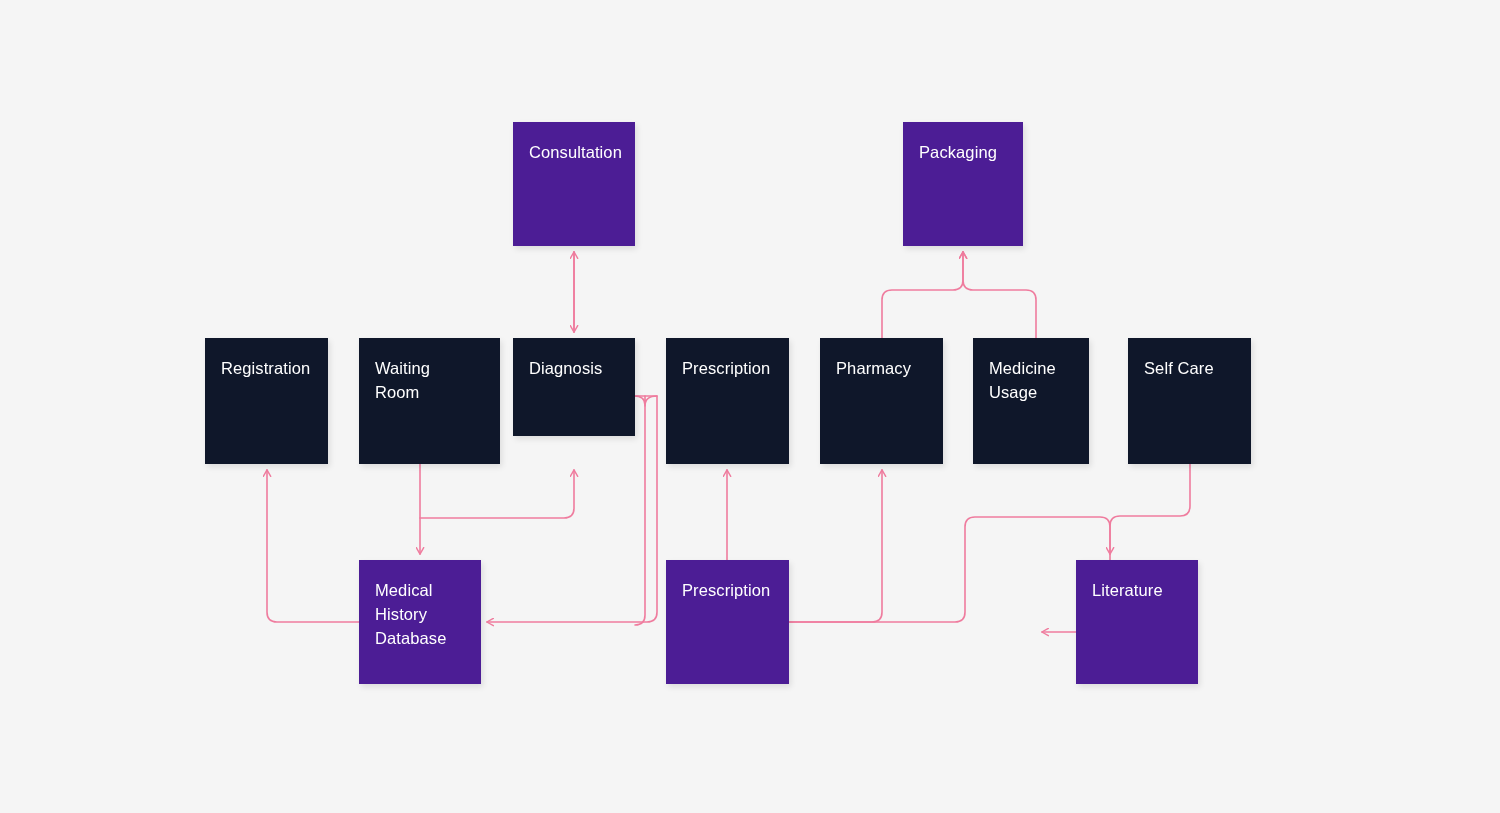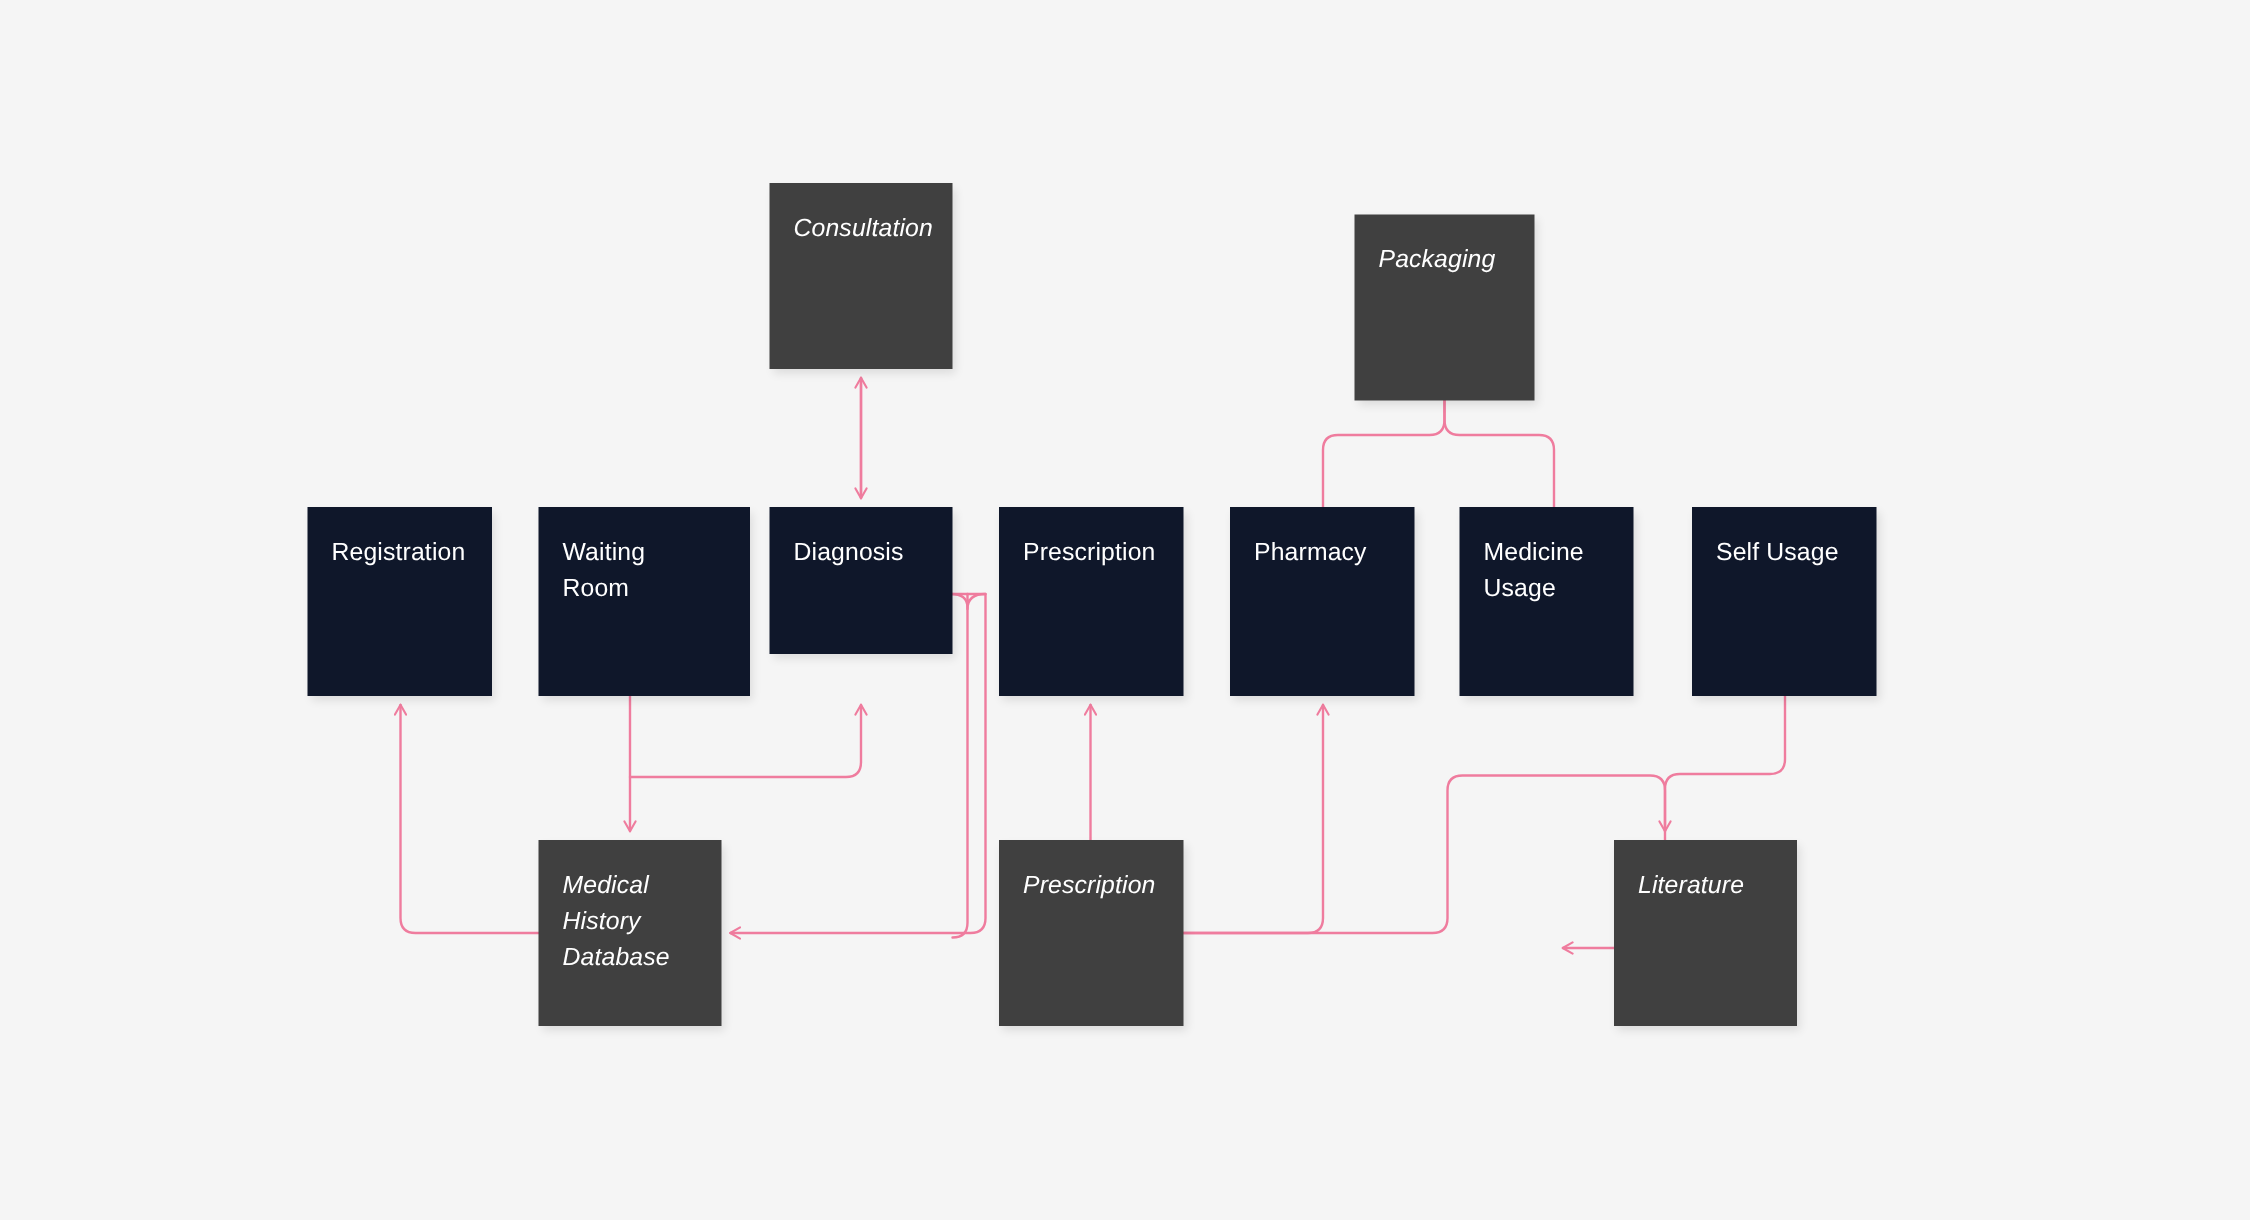--- a/index.html
+++ b/index.html
@@ -29,21 +29,21 @@
     position: absolute;
     box-sizing: border-box;
     padding: 18px 16px 0 16px;
     color: #ffffff;
     font-size: 16.5px;
     line-height: 24px;
     letter-spacing: 0.1px;
     box-shadow: 2px 3px 6px rgba(0,0,0,0.10);
   }
   .node.dark { background: #0f172a; }
-  .node.pink { background: #404040; font-style: italic; }
+  .node.pink { background: #4c1d95; }
   .node .label { display: block; white-space: pre-line; }
 </style>
 </head>
 <body>
 
 <div id="canvas">
 
   <svg id="edges" viewBox="0 0 1500 813" xmlns="http://www.w3.org/2000/svg">
     <defs>
       <marker id="ah" markerWidth="9" markerHeight="9" refX="7.2" refY="4.5" orient="auto" markerUnits="userSpaceOnUse">
@@ -78,21 +78,21 @@
 
       <path d="M1190,464 L1190,506 Q1190,516 1180,516 L1120,516 Q1110,516 1110,526 L1110,554" marker-end="url(#ah)"></path>
 
     </g>
   </svg>
 
   <div class="node pink" style="left:513px; top:122px; width:122px; height:124px;">
     <span class="label">Consultation</span>
   </div>
 
-  <div class="node pink" style="left:903px; top:122px; width:120px; height:124px;margin-top:21px;">
+  <div class="node pink" style="left:903px; top:122px; width:120px; height:124px;">
     <span class="label">Packaging</span>
   </div>
 
   <div class="node dark" style="left:205px; top:338px; width:123px; height:126px;">
     <span class="label">Registration</span>
   </div>
 
   <div class="node dark" style="left:359px; top:338px; width:141px; height:126px;">
     <span class="label">Waiting
 Room</span>
@@ -109,21 +109,21 @@
   <div class="node dark" style="left:820px; top:338px; width:123px; height:126px;">
     <span class="label">Pharmacy</span>
   </div>
 
   <div class="node dark" style="left:973px; top:338px; width:116px; height:126px;">
     <span class="label">Medicine
 Usage</span>
   </div>
 
   <div class="node dark" style="left:1128px; top:338px; width:123px; height:126px;">
-    <span class="label">Self Usage</span>
+    <span class="label">Self Care</span>
   </div>
 
   <div class="node pink" style="left:359px; top:560px; width:122px; height:124px;">
     <span class="label">Medical
 History
 Database</span>
   </div>
 
   <div class="node pink" style="left:666px; top:560px; width:123px; height:124px;">
     <span class="label">Prescription</span>

